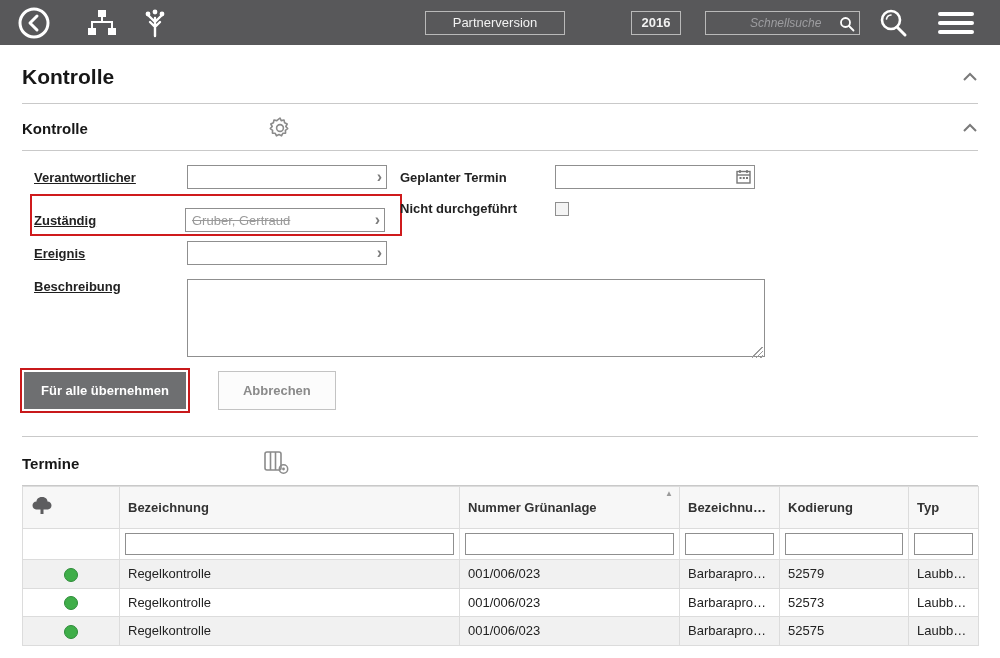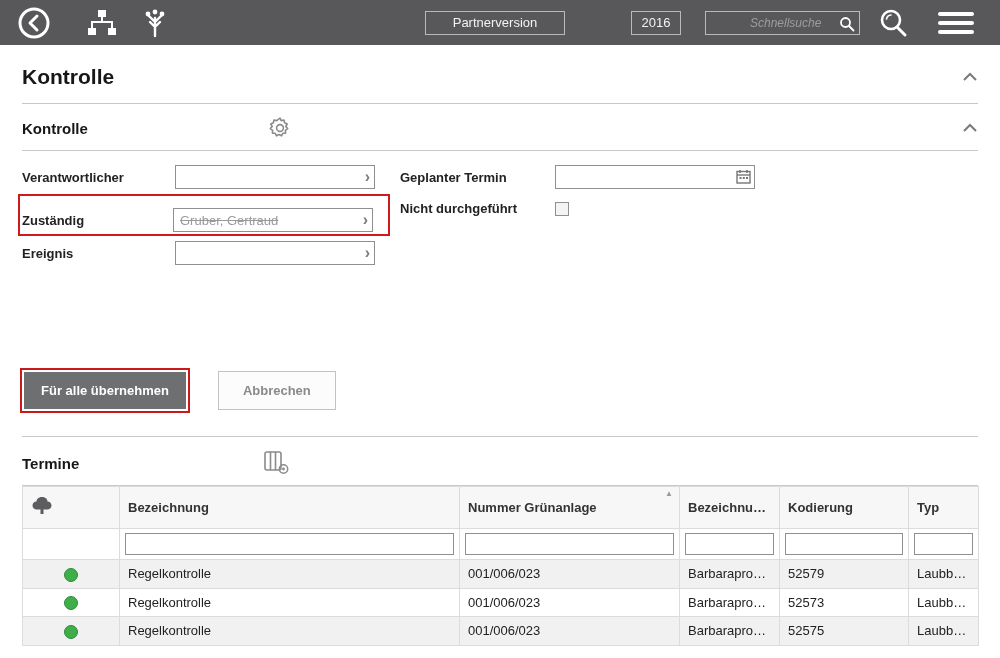--- a/index.html
+++ b/index.html
@@ -13,21 +13,21 @@
     height:45px; background:#58585a; display:flex; align-items:center;
     padding:0 18px 0 16px;
   }
   .tb-icon { display:flex; align-items:center; justify-content:center; cursor:pointer; }
   .tb-btn {
     border:1px solid #b9b9b9; color:#f2f2f2; font-size:13px;
     background:transparent; height:24px; display:flex; align-items:center;
     justify-content:center; cursor:pointer;
   }
   .tb-partner { width:140px; margin-left:255px; }
-  .tb-year { width:50px; margin-left:66px; font-weight:normal; }
+  .tb-year { width:50px; margin-left:66px; font-weight:bold; }
   .tb-search {
     margin-left:24px; width:155px; height:24px; border:1px solid #b9b9b9;
     display:flex; align-items:center; background:transparent; position:relative;
   }
   .tb-search input {
     flex:1; background:transparent; border:none; outline:none;
     color:#7dd3fc; font-size:12px; font-style:italic; padding:0 22px 0 8px;
     font-family:"Liberation Sans", sans-serif;
     margin-left:36px;
   }
@@ -41,21 +41,21 @@
   .page-title-row { display:flex; align-items:center; justify-content:space-between; padding:20px 0 14px 0; border-bottom:1px solid #c9c9c9; }
   .page-title { font-size:21px; font-weight:bold; color:#171717; }
   .chev { cursor:pointer; display:flex; align-items:center; }
   .section-head { display:flex; align-items:center; padding:12px 0 10px 0; border-bottom:1px solid #c9c9c9; }
   .section-title { font-size:15px; font-weight:bold; color:#171717; }
   .section-icon { margin-left:180px; display:flex; align-items:center; cursor:pointer; }
   .section-head .chev { margin-left:auto; }
   
   .form-area { position:relative; padding-top:14px; min-height:190px; }
   .form-row { display:flex; align-items:center; margin-bottom:9px; }
-  .form-col-left { position:absolute; left:0; top:14px; width:370px; }
+  .form-col-left { position:absolute; left:12px; top:14px; width:370px;text-decoration:underline; }
   .form-col-right { position:absolute; left:378px; top:14px; width:380px; }
   .f-label { width:153px; font-size:13px; font-weight:bold; color:#222; flex:none; }
   .f-label-r { width:155px; font-size:13px; font-weight:bold; color:#222; flex:none; }
   .lookup { position:relative; width:200px; height:24px; }
   .lookup input {
     width:100%; height:24px; border:1px solid #8f8f8f; padding:0 20px 0 6px;
     font-size:13px; font-family:"Liberation Sans", sans-serif; color:#3a3a3a; outline:none;
   }
   .lookup .arr {
     position:absolute; right:5px; top:1px; font-size:16px; color:#7b7b7b;
@@ -243,20 +243,26 @@
       </div>
 
       <div class="form-row">
         <span class="f-label">Ereignis</span>
         <span class="lookup">
           <input type="text" value="" style="">
           <span class="arr">›</span>
         </span>
       </div>
 
+      <div class="form-row desc-row" style="margin-top:14px;">
+        <span class="f-label">Beschreibung</span>
+        <span class="desc-wrap">
+          <textarea class="desc-area" style=""></textarea>
+        </span>
+      </div>
     </div>
 
     <div class="form-col-right">
 
       <div class="form-row">
         <span class="f-label-r">Geplanter Termin</span>
         <span class="date-box">
           <input type="text" value="" style="">
           <span class="cal">
             <svg width="15" height="15" viewBox="0 0 15 15">

